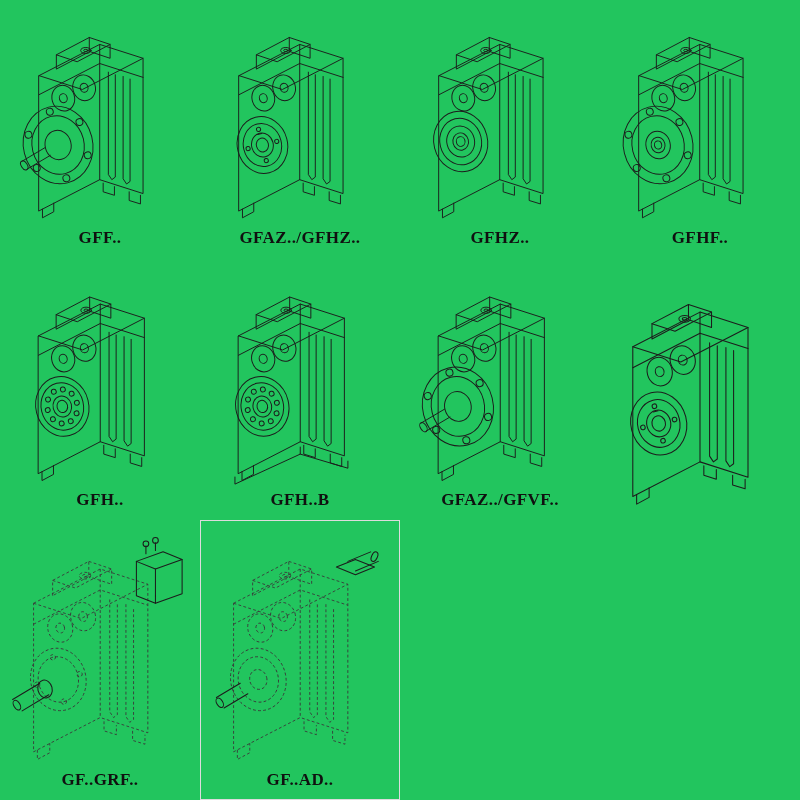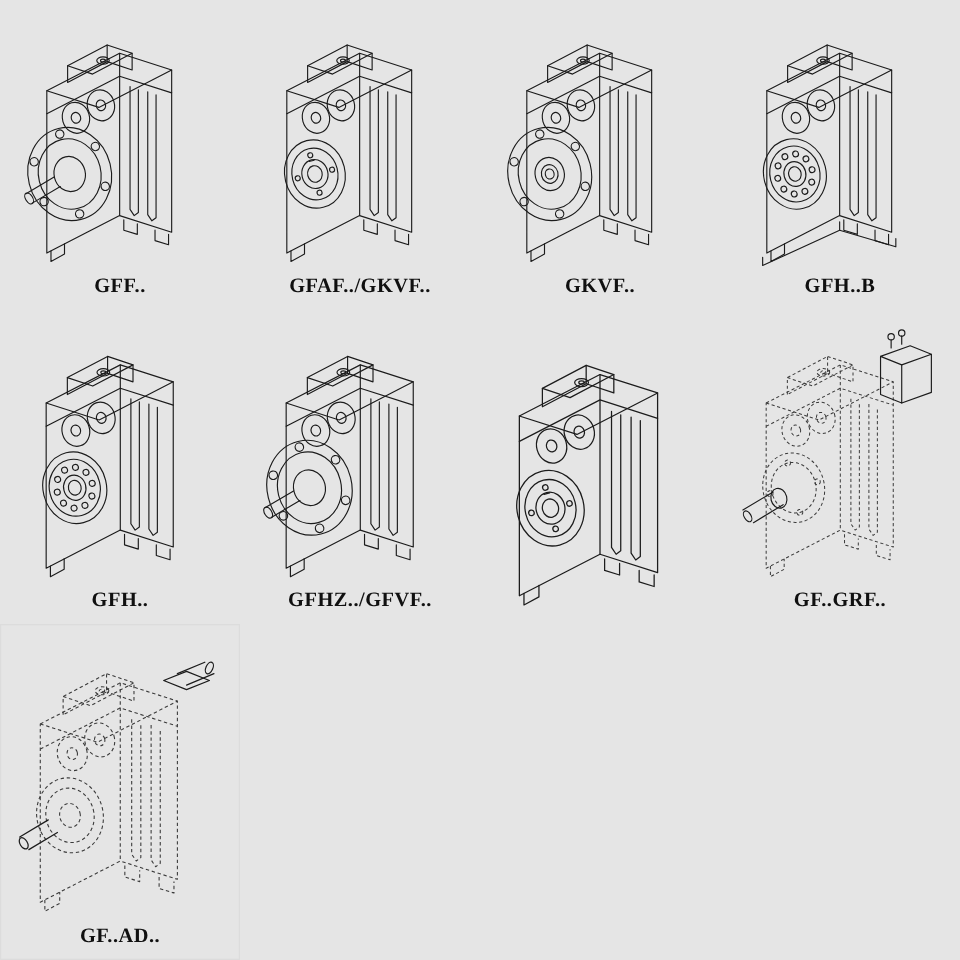--- a/index.html
+++ b/index.html
@@ -1,17 +1,17 @@
 <!DOCTYPE html>
 <html><head>
 <meta charset="utf-8">
 <style>
   html,body { margin:0; padding:0; background:#ffffff; }
   .page {
-    width:800px; height:800px; background:#e5e5e5;
+    width:800px; height:800px; background:#22c55e;
     display:grid;
     grid-template-columns: repeat(4, 200px);
     grid-template-rows: 258px 262px 280px;
     font-family:"Liberation Serif", serif;
     position:relative; overflow:hidden;
   }
   .cell { display:flex; flex-direction:column; align-items:center; min-width:0; }
   .cell.framed { box-shadow: inset 0 0 0 1px #dcdcdc; }
   .drawing { flex:1 1 auto; width:100%; display:flex; align-items:center; justify-content:center; padding-top:4px; min-height:0; }
   .drawing svg { height:96%; max-width:96%; }
@@ -286,60 +286,68 @@
     </div>
     <figcaption class="label">GFF..</figcaption>
   </figure>
 
   <figure class="cell" style="margin:0">
     <div class="drawing">
       <svg viewBox="0 0 200 248" preserveAspectRatio="xMidYMid meet">
           <use href="#g-hollow"></use>
         </svg>
     </div>
-    <figcaption class="label">GFAF../GKVF..</figcaption>
-  </figure>
-
+    <figcaption class="label">GFAZ../GFHZ..</figcaption>
+  </figure>
+
+  <figure class="cell" style="margin:0">
+    <div class="drawing">
+      <svg viewBox="0 0 200 248" preserveAspectRatio="xMidYMid meet">
+          <use href="#g-hollow-z"></use>
+        </svg>
+    </div>
+    <figcaption class="label">GFHZ..</figcaption>
+  </figure>
 
   <figure class="cell" style="margin:0">
     <div class="drawing">
       <svg viewBox="0 0 200 248" preserveAspectRatio="xMidYMid meet">
           <use href="#g-flange-hollow"></use>
         </svg>
     </div>
-    <figcaption class="label">GKVF..</figcaption>
+    <figcaption class="label">GFHF..</figcaption>
+  </figure>
+
+  <figure class="cell" style="margin:0">
+    <div class="drawing">
+      <svg viewBox="0 0 200 248" preserveAspectRatio="xMidYMid meet">
+          <use href="#g-bearing"></use>
+        </svg>
+    </div>
+    <figcaption class="label">GFH..</figcaption>
   </figure>
 
   <figure class="cell" style="margin:0">
     <div class="drawing">
       <svg viewBox="0 0 200 248" preserveAspectRatio="xMidYMid meet">
           <use href="#g-bearing-b"></use>
         </svg>
     </div>
     <figcaption class="label">GFH..B</figcaption>
   </figure>
 
-  <figure class="cell" style="margin:0">
-    <div class="drawing">
-      <svg viewBox="0 0 200 248" preserveAspectRatio="xMidYMid meet">
-          <use href="#g-bearing"></use>
-        </svg>
-    </div>
-    <figcaption class="label">GFH..</figcaption>
-  </figure>
-
 
 
   <figure class="cell" style="margin:0">
     <div class="drawing">
       <svg viewBox="0 0 200 248" preserveAspectRatio="xMidYMid meet">
           <use href="#g-flange-shaft"></use>
         </svg>
     </div>
-    <figcaption class="label">GFHZ../GFVF..</figcaption>
+    <figcaption class="label">GFAZ../GFVF..</figcaption>
   </figure>
 
   <figure class="cell" style="margin:0">
     <div class="drawing">
       <svg viewBox="0 0 200 248" preserveAspectRatio="xMidYMid meet">
           <use href="#g-hollow"></use>
         </svg>
     </div>
   </figure>
 

